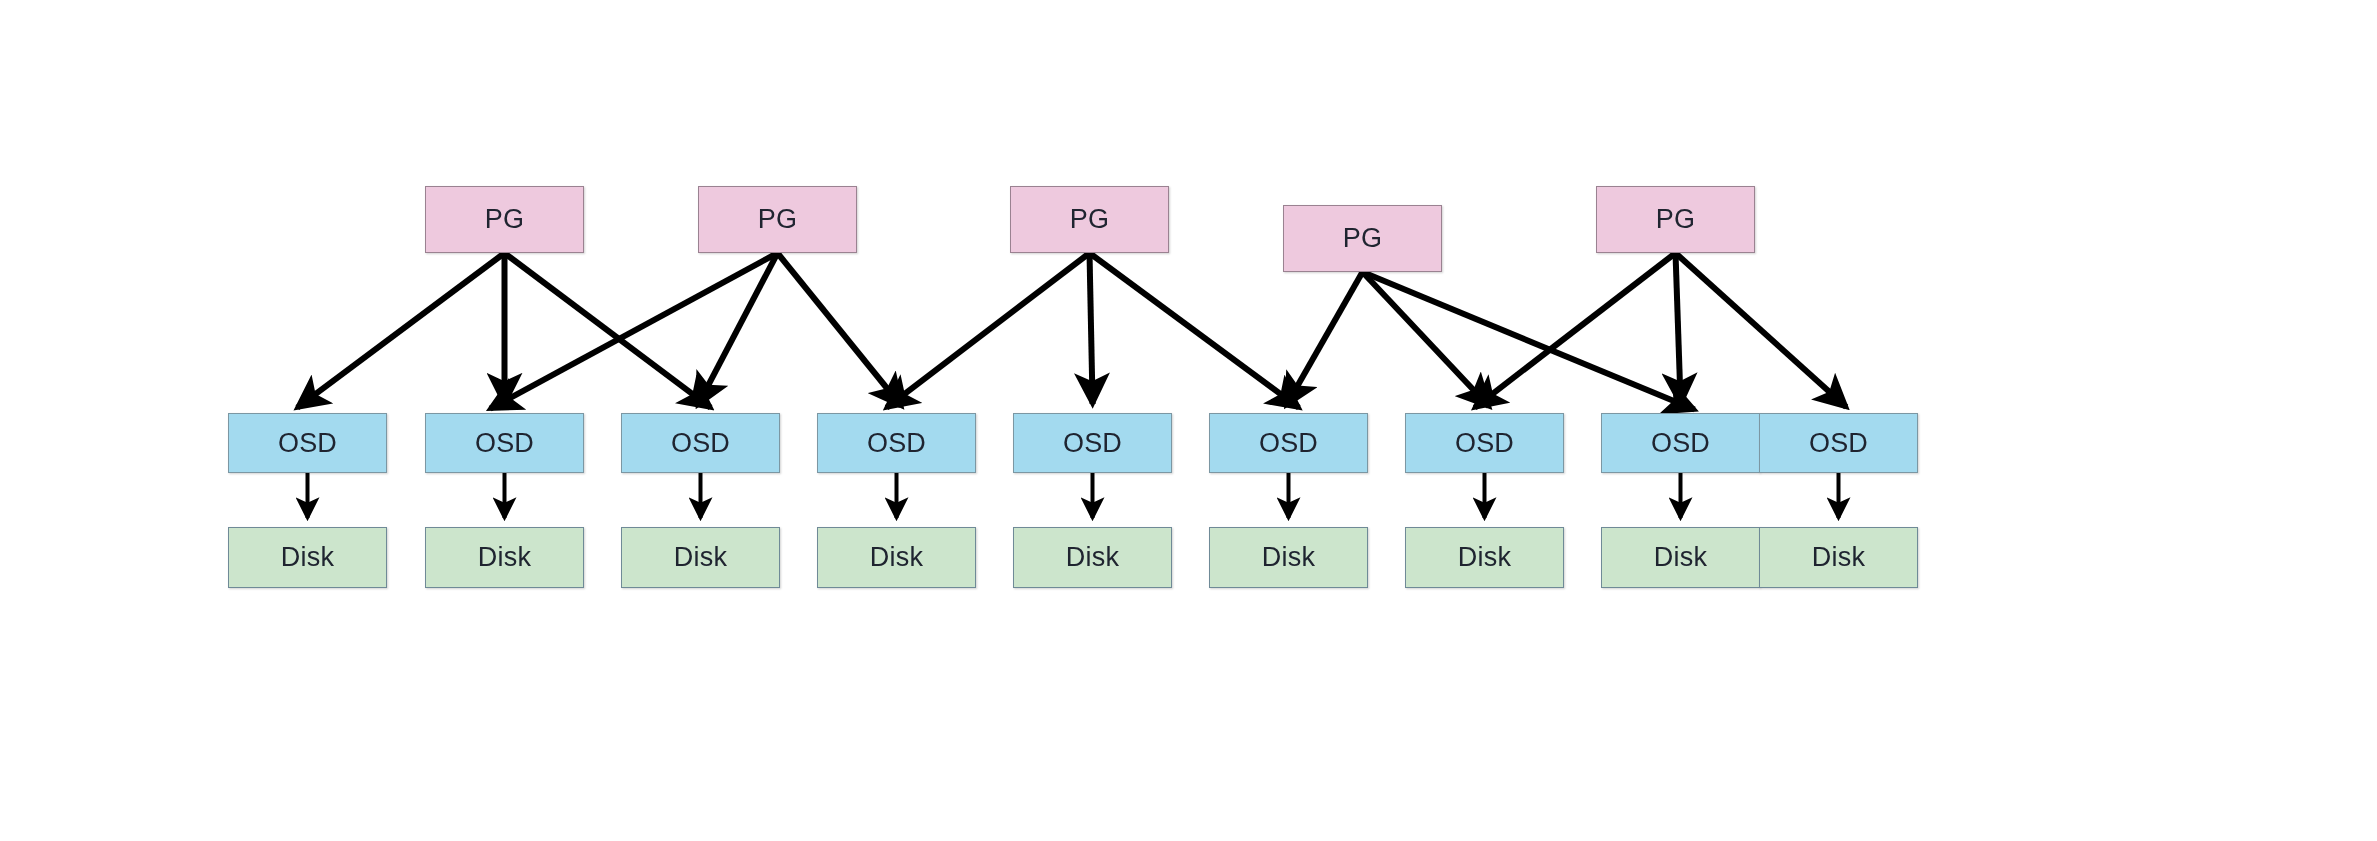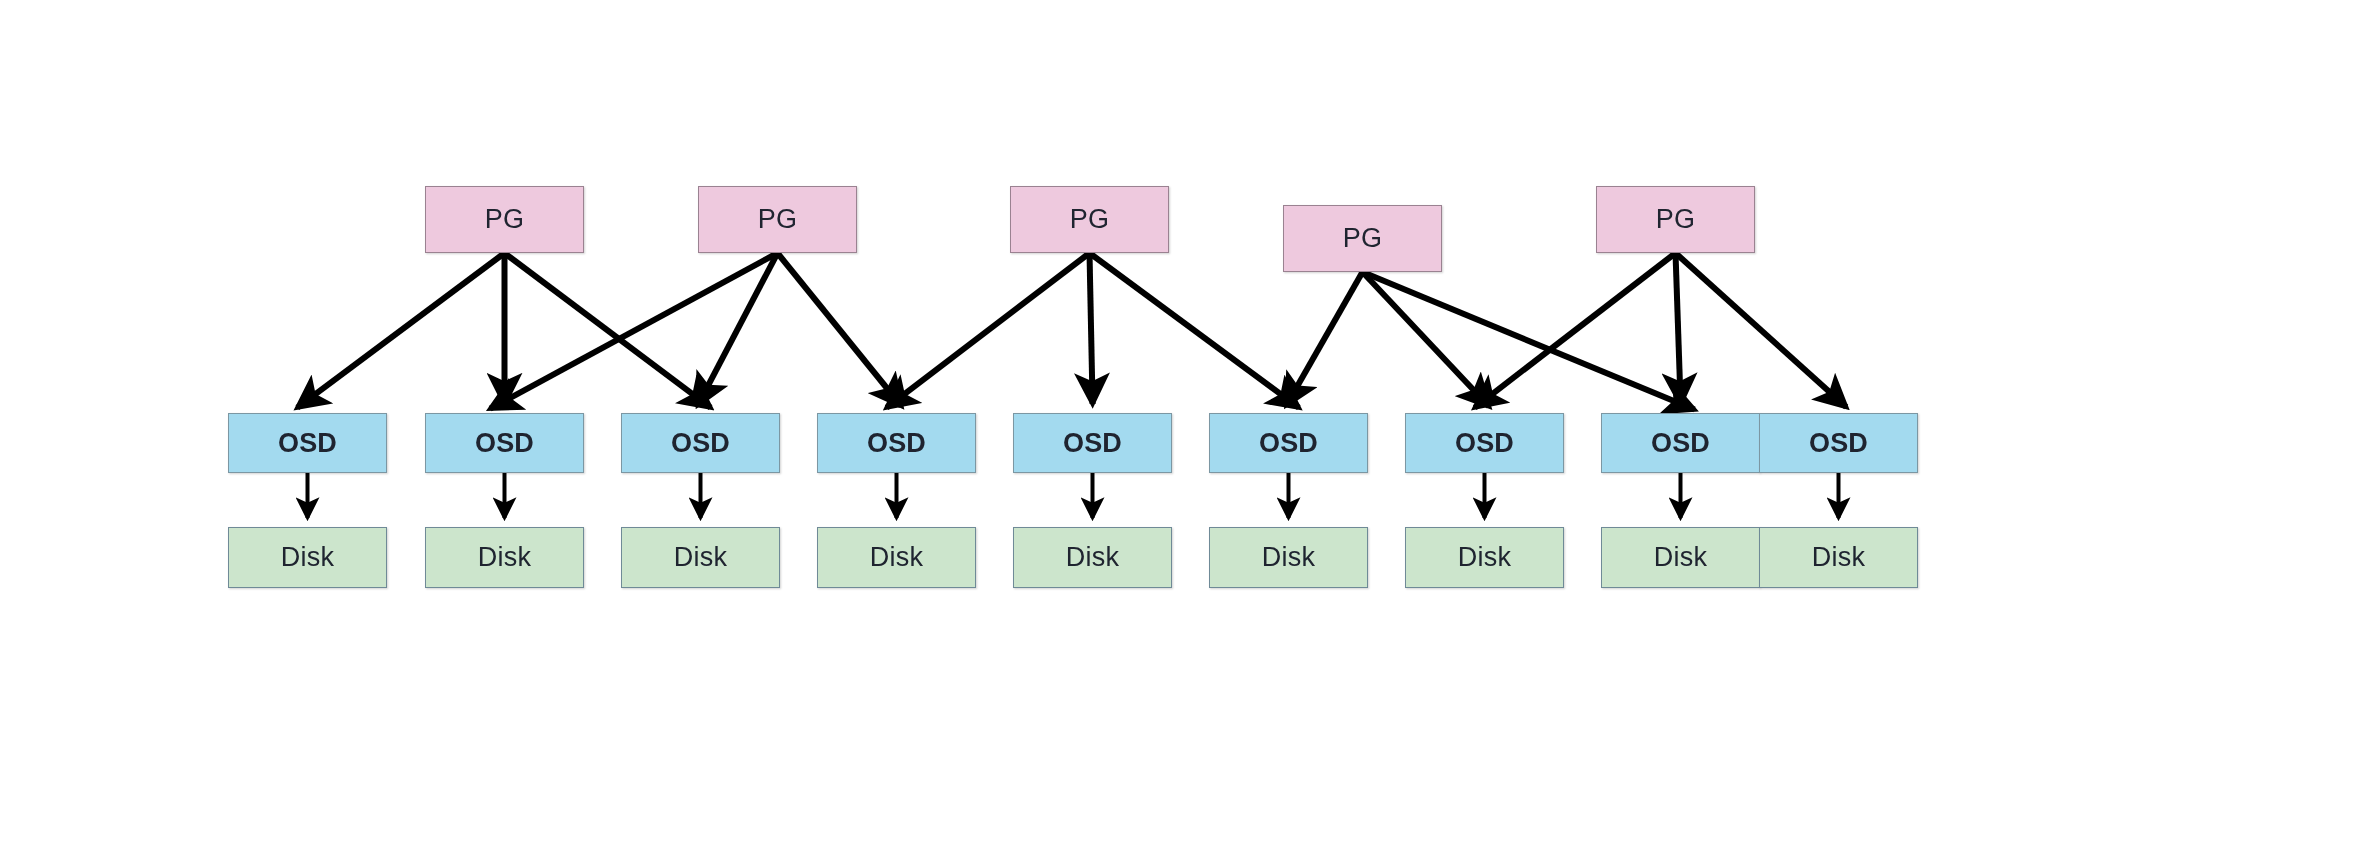--- a/index.html
+++ b/index.html
@@ -37,21 +37,20 @@
     color: #1f2430;
     box-shadow: 1px 1px 2px rgba(0,0,0,0.18);
   }
   .node-pg {
     background: #eec9de;
     border: 1px solid #9a8291;
   }
   .node-osd {
     background: #a3daef;
     border: 1px solid #7c97a3;
-    font-weight: bold;
   }
   .node-disk {
     background: #cce5cc;
     border: 1px solid #6f8a97;
   }
   .node-label {
     pointer-events: none;
   }
 </style>
 </head>

